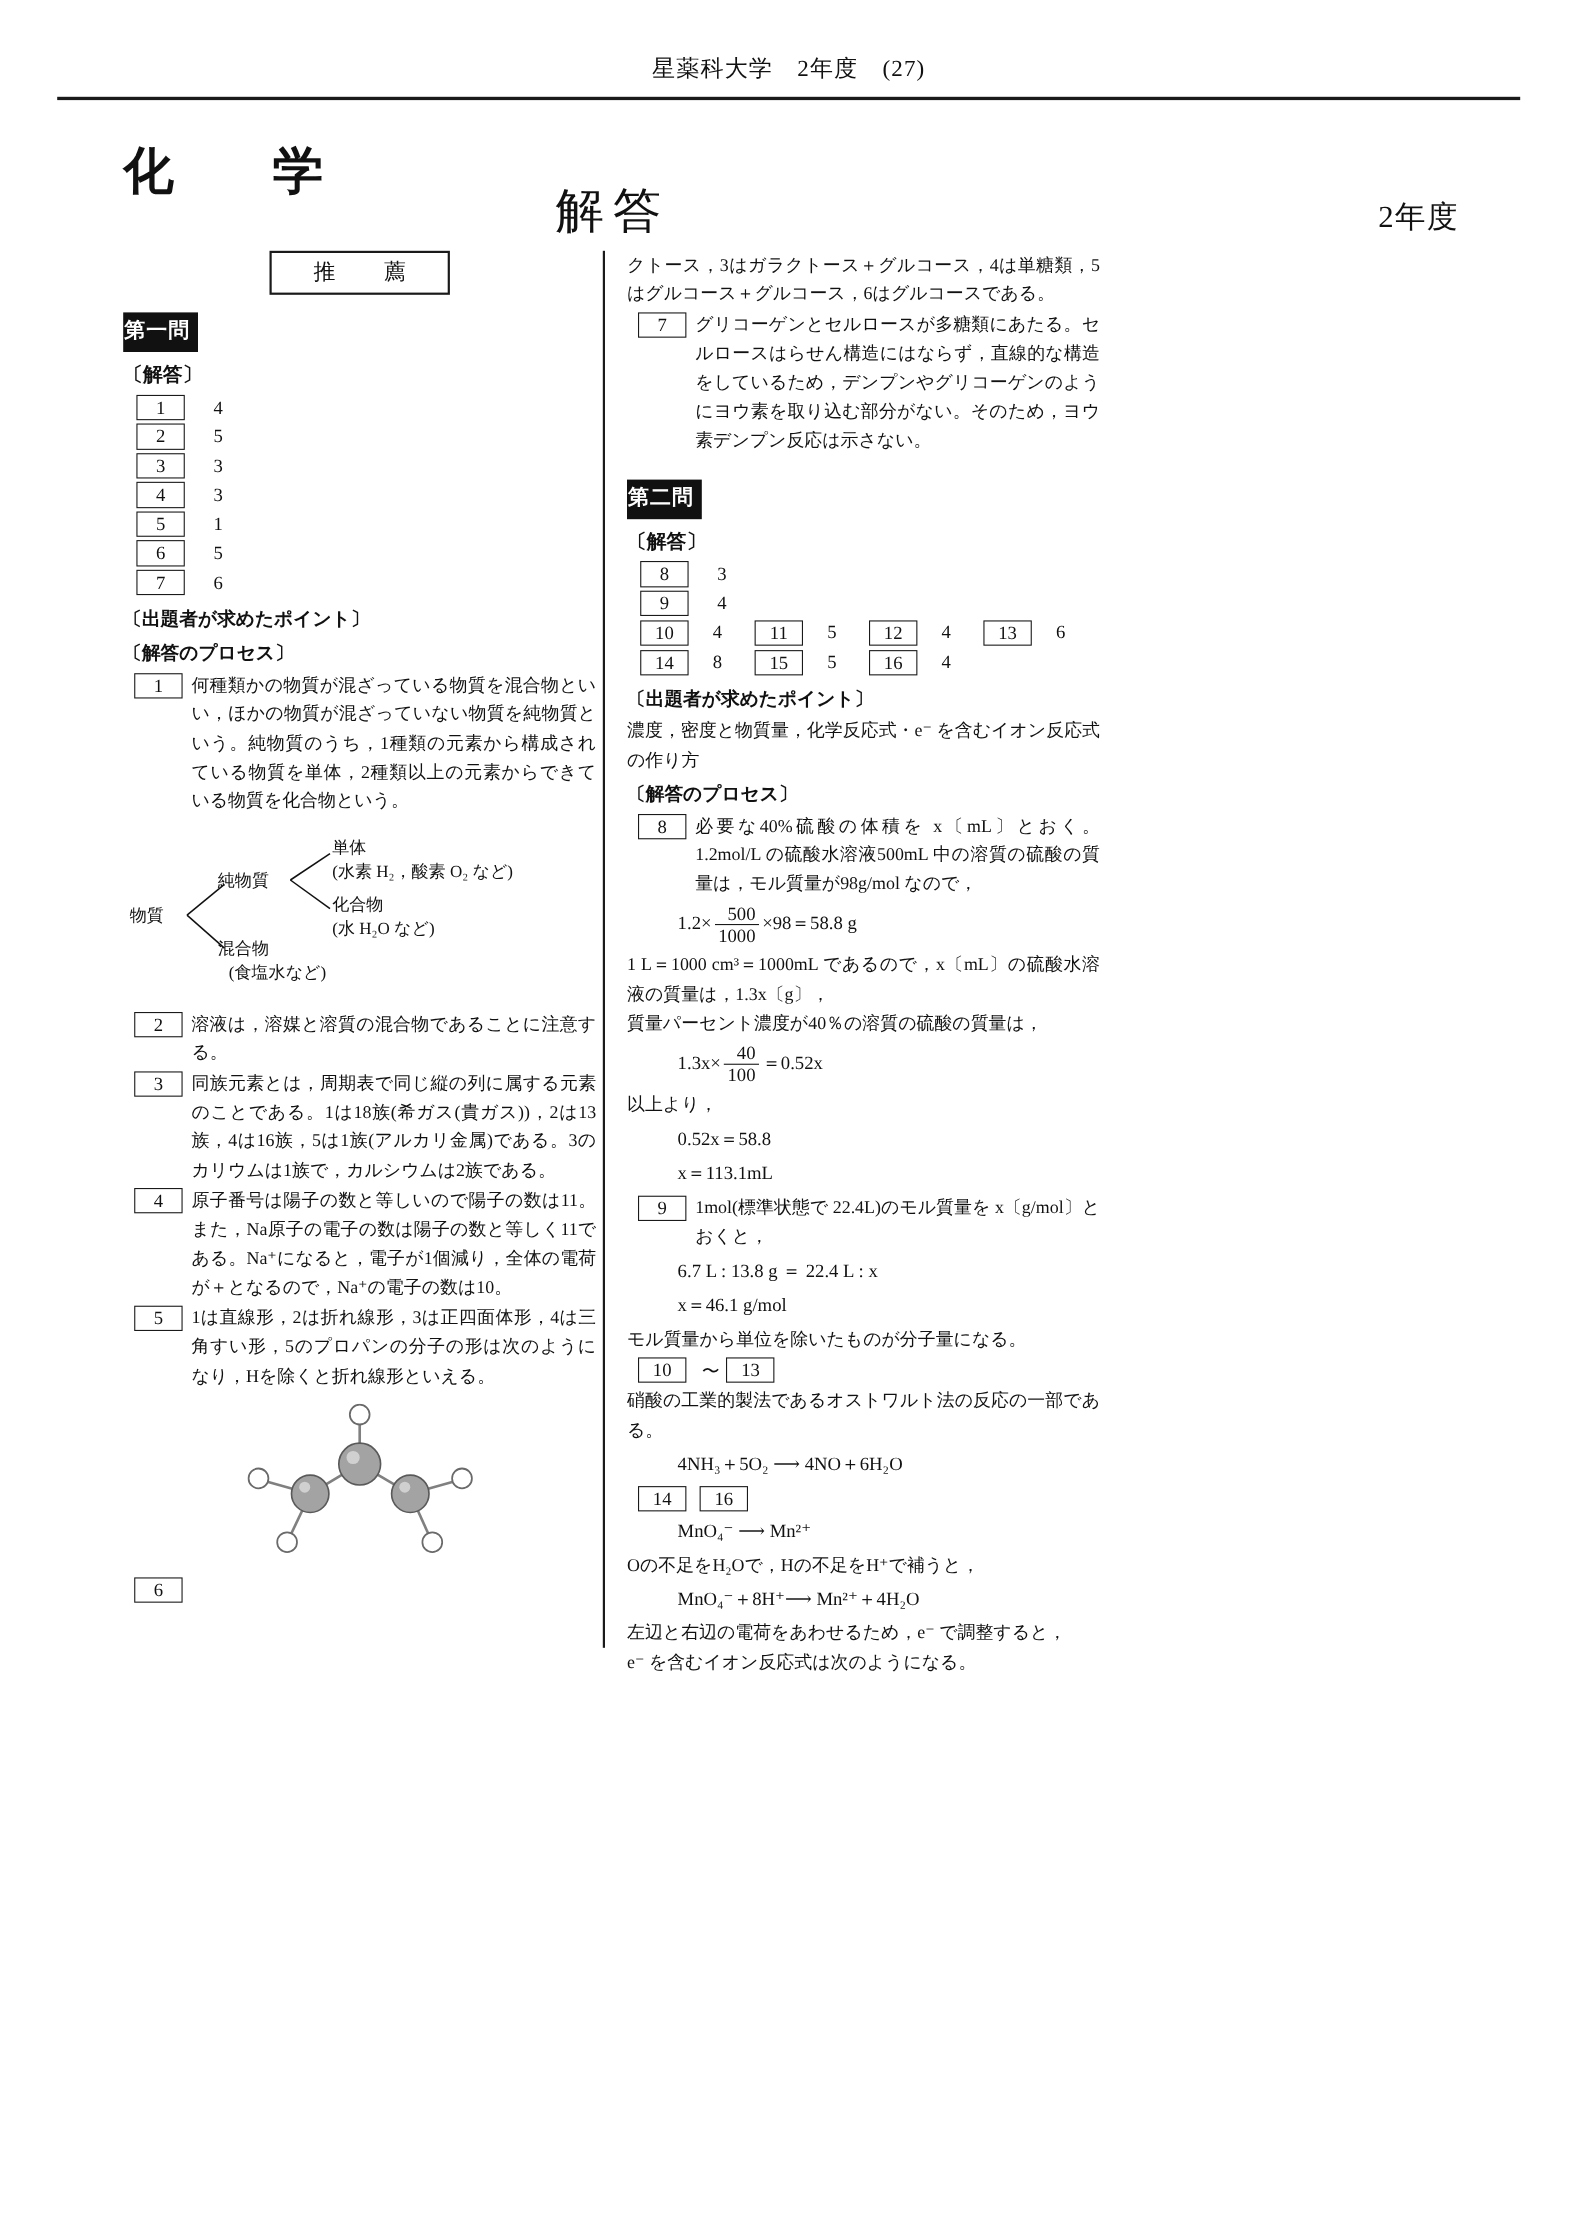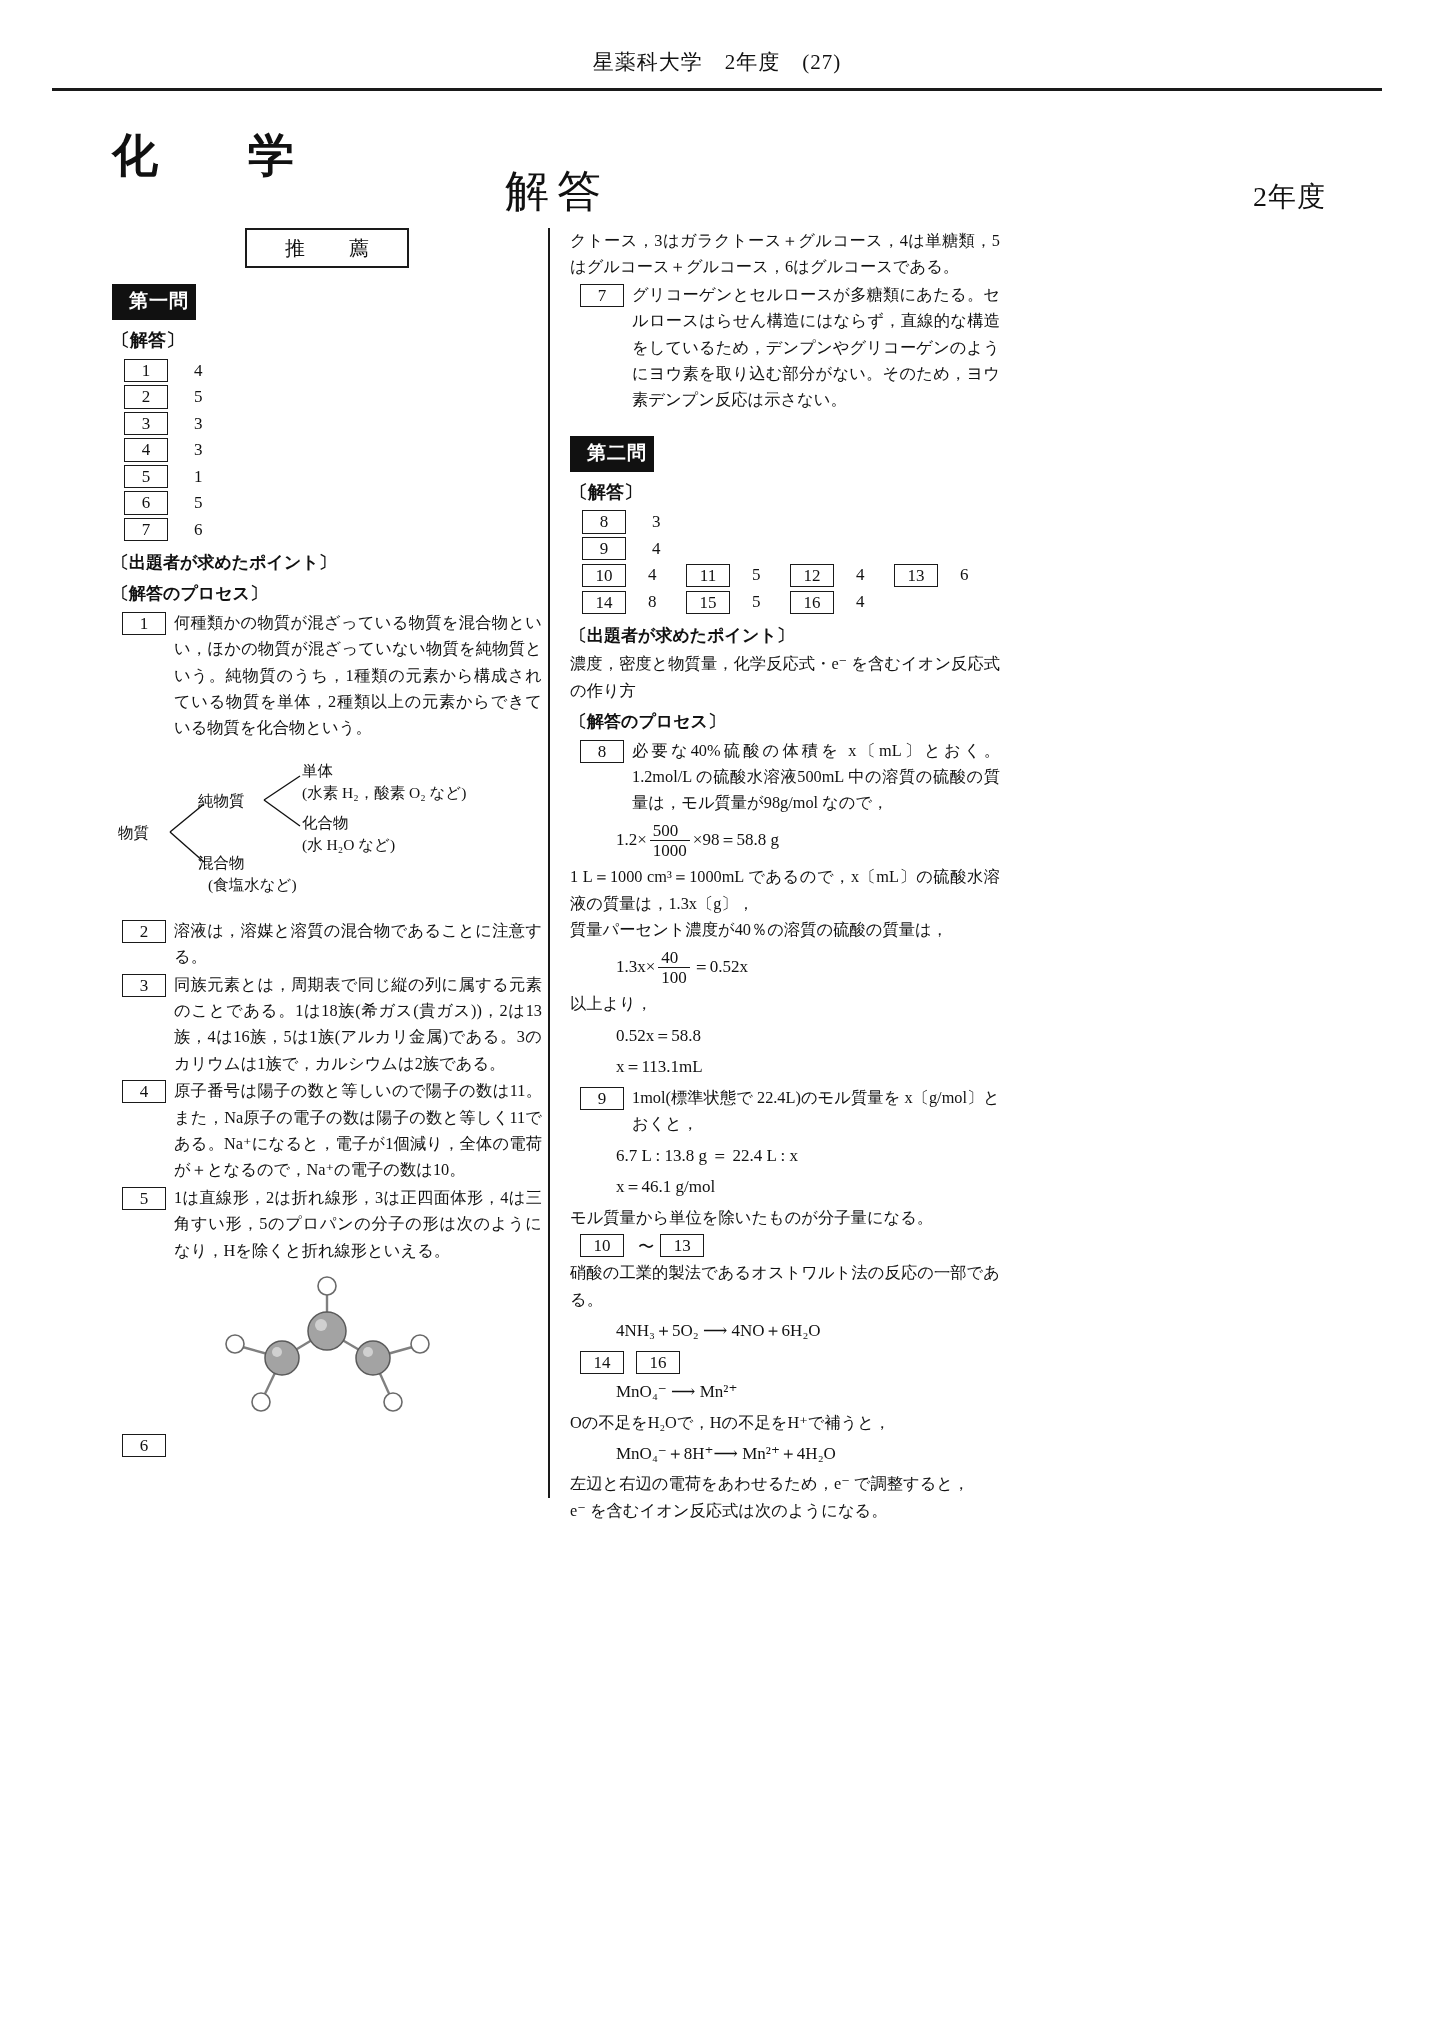--- a/index.html
+++ b/index.html
@@ -91,24 +91,24 @@
     font-size: 20px;
     letter-spacing: 12px;
     text-indent: 12px;
   }
   .qhead {
     display: inline-block;
     background: #111111;
     color: #ffffff;
     font-weight: 700;
     font-size: 19px;
-    padding: 2px 7px 3px 17px;
+    padding: 2px 7px 3px 1px;
     letter-spacing: 1px;
     margin: 6px 0 2px 0;
-    font-family: Liberation Serif, serif;
+    font-family: Liberation Mono, monospace;
     text-align: right;
   }
   .sec-label {
     font-size: 18px;
     font-weight: 700;
     margin: 4px 0 2px 0;
   }
   .sec-label.sans {
     font-family: "Liberation Sans", sans-serif;
     font-size: 17px;
@@ -166,21 +166,21 @@
   .eq {
     margin: 4px 0 4px 46px;
     font-size: 17px;
   }
   .eq-c { }
 
   
   .frac {
     display: inline-block;
     vertical-align: middle;
-    text-align: left;
+    text-align: right;
     margin: 0 3px;
   }
   .frac .num { display: block; padding: 0 3px; line-height: 1.12; }
   .frac .den {
     display: block;
     border-top: 1.4px solid #1a1a1a;
     padding: 0 3px;
     line-height: 1.16;
   }
 

